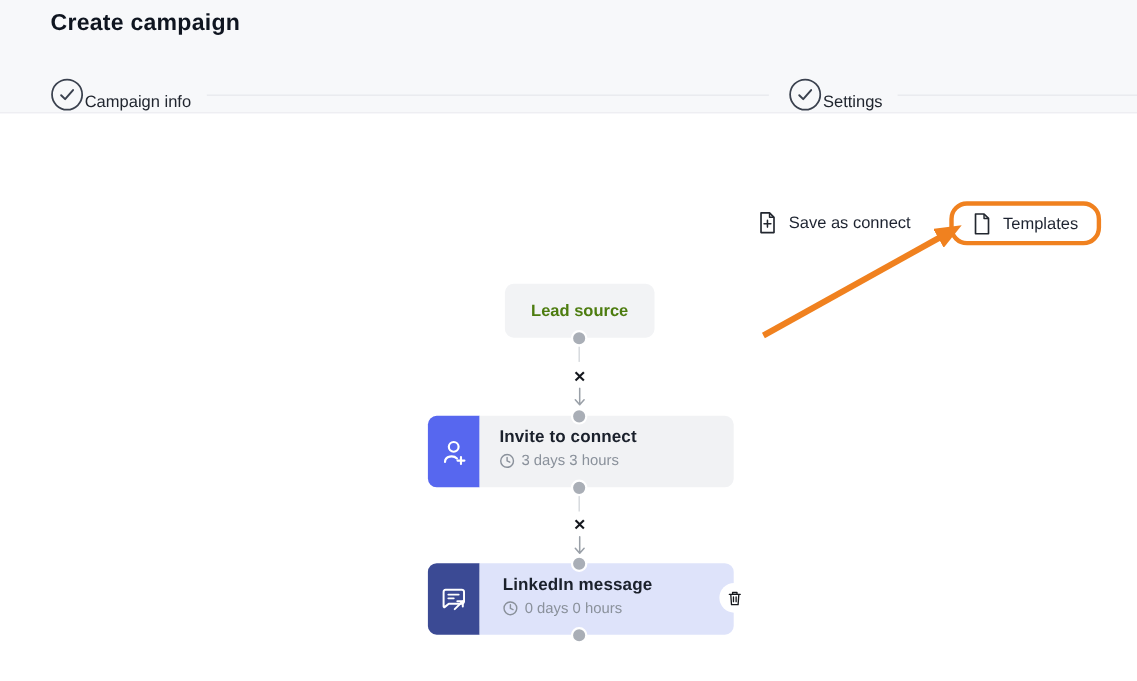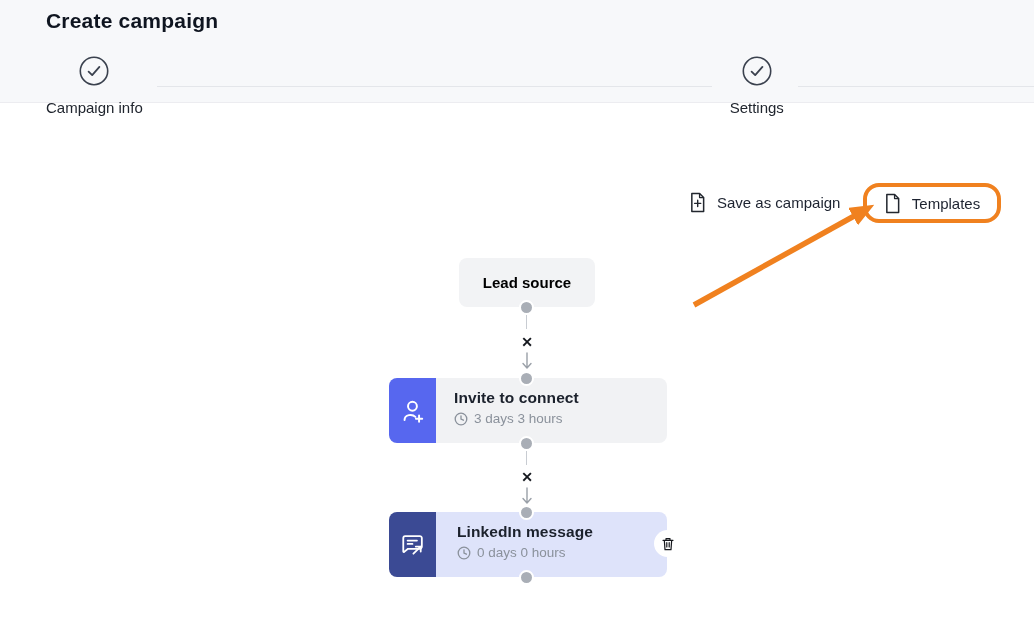--- a/index.html
+++ b/index.html
@@ -9,21 +9,21 @@
   body { font-family:"Liberation Sans", sans-serif; color:var(--ink); }
   .screen { position:relative; width:1034px; height:619px; overflow:hidden; background:#fff; }
 
   
   .header { position:absolute; left:0; top:0; width:1034px; height:103px;
             background:#f7f8fa; border-bottom:1px solid #ececf0; }
   .page-title { position:absolute; left:46px; top:9px; font-size:21px; font-weight:700;
                 letter-spacing:.2px; color:var(--ink); }
   .stepper { position:absolute; left:46px; right:0; top:70px; height:32px;
              display:flex; align-items:center; }
-  .step { display:flex; align-items:center; gap:13px; cursor:pointer;flex-direction:column; }
+  .step { display:flex; align-items:flex-end; gap:1px; cursor:pointer; }
   .check-circle { width:30px; height:30px; flex:0 0 auto; }
   .step-label { font-size:15px; color:var(--ink2); white-space:nowrap; }
   .step-line { height:1px; background:var(--line); }
   .step-line.l1 { flex:2.35; margin-left:14px; margin-right:18px; }
   .step-line.l2 { flex:1; margin-left:14px; }
 
   
   .btn { display:flex; align-items:center; gap:11px; background:transparent; border:none;
          font-family:inherit; font-size:15px; color:#1d2330; cursor:pointer; }
   .save-btn { position:absolute; left:689px; top:188px; height:28px; }
@@ -34,21 +34,21 @@
   .doc-icon { width:17px; height:21px; flex:0 0 auto; }
 
   
   .anno-arrow { position:absolute; left:640px; top:188px; width:240px; height:130px;
                 color:var(--accent); pointer-events:none; }
 
   
   .lead-node { position:absolute; left:459px; top:258px; width:136px; height:49px;
                background:#f2f3f5; border-radius:8px; display:flex; align-items:center;
                justify-content:center; cursor:pointer; }
-  .lead-label { font-size:15px; font-weight:700; color:#000000; }
+  .lead-label { font-size:15px; font-weight:700; color:#4d7c0f; }
 
   .node-card { position:absolute; left:389px; width:278px; height:65px; border-radius:8px;
                display:flex; cursor:pointer; }
   .node-card.invite { top:378px; }
   .node-card.linkedin { top:512px; }
   .node-icon-box { width:47px; height:65px; border-radius:8px 0 0 8px; flex:0 0 auto;
                    display:flex; align-items:center; justify-content:center; }
   .node-body { flex:1; border-radius:0 8px 8px 0; padding:11px 0 0 21px; }
   .node-title { font-size:15.5px; font-weight:700; color:#1b212c; letter-spacing:.1px; }
   .node-delay { display:flex; align-items:center; gap:6px; margin-top:4px;
@@ -93,21 +93,21 @@
       <div class="step-line l2"></div>
     </div>
   </header>
 
   <button class="btn save-btn">
     <svg class="doc-icon" viewBox="0 0 18 22">
       <path d="M3 1.5 H11.2 L15.5 5.8 V20.5 H3 Z" fill="none" stroke="#22272f" stroke-width="1.6" stroke-linejoin="round"></path>
       <path d="M11.2 1.5 V5.8 H15.5" fill="none" stroke="#22272f" stroke-width="1.4" stroke-linejoin="round"></path>
       <path d="M9.2 8.6 V15.2 M5.9 11.9 H12.5" fill="none" stroke="#22272f" stroke-width="1.5" stroke-linecap="round"></path>
     </svg>
-    <span>Save as campaign</span>
+    <span>Save as connect</span>
   </button>
 
   <div class="templates-ring">
     <button class="btn templates-btn">
       <svg class="doc-icon" viewBox="0 0 18 22">
         <path d="M3 1.5 H11.2 L15.5 5.8 V20.5 H3 Z" fill="none" stroke="#22272f" stroke-width="1.6" stroke-linejoin="round"></path>
         <path d="M11.2 1.5 V5.8 H15.5" fill="none" stroke="#22272f" stroke-width="1.4" stroke-linejoin="round"></path>
       </svg>
       <span>Templates</span>
     </button>

